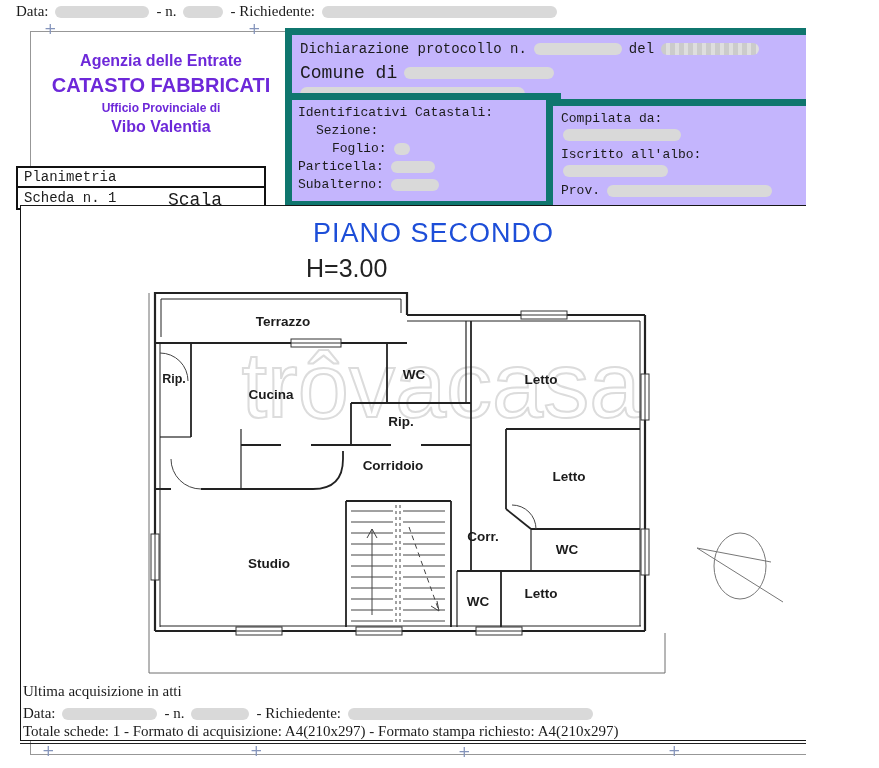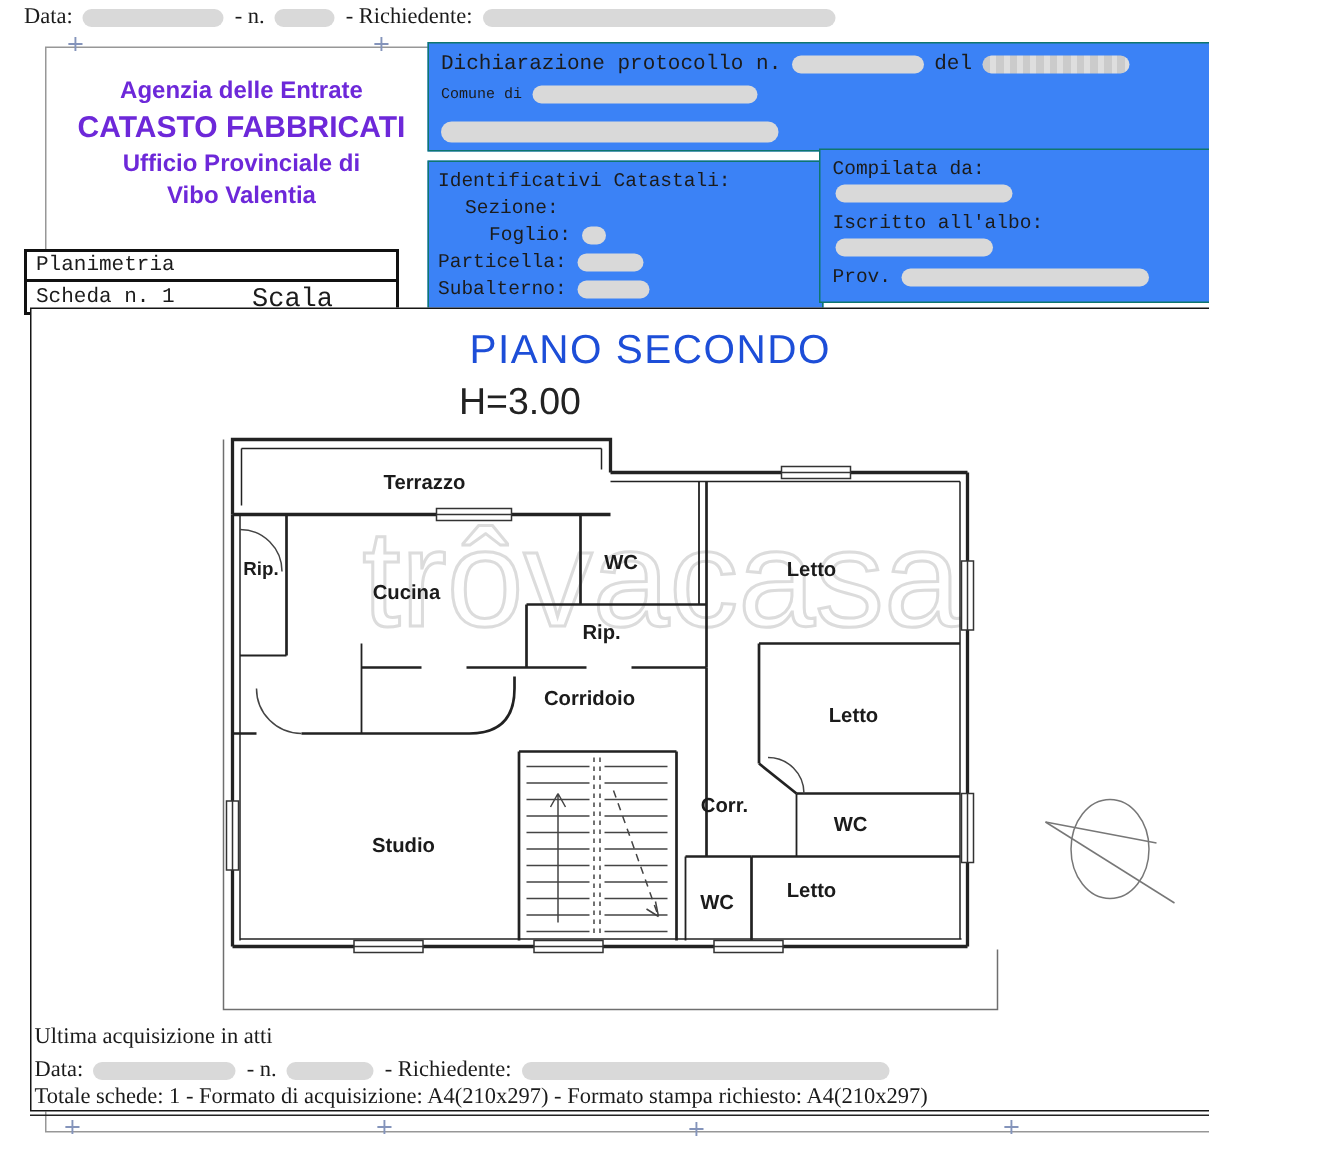--- a/index.html
+++ b/index.html
@@ -6,21 +6,21 @@
   .page{position:relative;width:806px;height:768px;background:#ffffff;overflow:hidden;
         font-family:"Liberation Serif",serif;color:#1b1b1b;}
   .abs{position:absolute;}
   .serif{font-family:"Liberation Serif",serif;font-size:15px;color:#1b1b1b;}
   .mono{font-family:"Liberation Mono","DejaVu Sans Mono",monospace;color:#1b1b1b;}
   .sansb{font-family:"Liberation Sans",sans-serif;font-weight:bold;color:#6d28d9;}
   .pill{display:inline-block;background:#d9d9d9;border-radius:7px;height:12px;vertical-align:middle;}
   .pill.dotted{background:repeating-linear-gradient(90deg,#cbcbcb 0 5px,#dedede 5px 9px);}
   .row{display:flex;align-items:center;gap:7px;}
   .docborder{border:1px solid #979797;}
-  .blackbox{border:1px solid #0f766e;background:#3b82f6;}
+  .blackbox{border:7px solid #0f766e;background:#c4b5fd;}
   .tick{position:absolute;color:#8494bb;font-family:"DejaVu Sans",sans-serif;font-size:15px;line-height:10px;}
   .vtext{position:absolute;left:845px;top:760px;transform:rotate(-90deg);transform-origin:0 0;
          white-space:nowrap;font-family:"Liberation Serif",serif;font-size:15px;color:#222;}
   .vtext .pill{height:11px;}
   .frame{position:absolute;left:20px;top:205px;width:815px;height:534px;border:1.5px solid #151515;background:#fff;}
   .plantitle{position:absolute;left:292px;top:12px;font-family:Liberation Sans, sans-serif;
              font-size:27px;letter-spacing:1px;color:#1d4ed8;}
   .planheight{position:absolute;left:285px;top:48px;font-family:"Liberation Sans",sans-serif;
               font-size:25px;color:#222;}
   .bottomline2{position:absolute;left:20px;top:743px;width:815px;height:0;border-top:1px solid #222;}
@@ -46,39 +46,39 @@
   <span class="tick" style="left:663px;top:40px;">+</span>
   <span class="tick" style="left:21px;top:250px;">+</span>
   <span class="tick" style="left:42px;top:746px;">+</span>
   <span class="tick" style="left:250px;top:746px;">+</span>
   <span class="tick" style="left:458px;top:747px;">+</span>
   <span class="tick" style="left:668px;top:746px;">+</span>
 
   <div class="abs" style="left:42px;top:52px;width:238px;text-align:center;">
     <div class="sansb" style="font-size:16px;">Agenzia delle Entrate</div>
     <div class="sansb" style="font-size:20px;margin-top:4px;">CATASTO FABBRICATI</div>
-    <div class="sansb" style="font-size:16px;margin-top:4px;">Ufficio Provinciale di</div>
+    <div class="sansb" style="font-size:12px;margin-top:4px;">Ufficio Provinciale di</div>
     <div class="sansb" style="font-size:16px;margin-top:3px;">Vibo Valentia</div>
   </div>
 
   <div class="abs blackbox" style="left:285px;top:28px;width:538px;height:71px;">
     <div class="row mono" style="position:absolute;left:8px;top:6px;font-size:14px;">
       <span>Dichiarazione protocollo n.</span>
       <span class="pill" style="width:88px;"></span>
       <span>del</span>
       <span class="pill dotted" style="width:98px;"></span>
     </div>
-    <div class="row mono" style="position:absolute;left:8px;top:28px;font-size:10px;justify-content:center;">
+    <div class="row mono" style="position:absolute;left:8px;top:28px;font-size:18px;justify-content:center;">
       <span>Comune di</span>
       <span class="pill" style="width:150px;"></span>
     </div>
     <span class="pill" style="position:absolute;left:8px;top:52px;width:225px;height:14px;"></span>
   </div>
 
-  <div class="abs blackbox" style="left:285px;top:107px;width:262px;height:101px;">
+  <div class="abs blackbox" style="left:285px;top:93px;width:262px;height:101px;">
     <div class="mono" style="position:absolute;left:6px;top:5px;font-size:13px;">Identificativi Catastali:</div>
     <div class="mono" style="position:absolute;left:24px;top:23px;font-size:13px;">Sezione:</div>
     <div class="row mono" style="position:absolute;left:40px;top:41px;font-size:13px;">
       <span>Foglio:</span>
       <span class="pill" style="width:16px;border-radius:8px;"></span>
     </div>
     <div class="row mono" style="position:absolute;left:6px;top:59px;font-size:13px;">
       <span>Particella:</span>
       <span class="pill" style="width:44px;"></span>
     </div>

